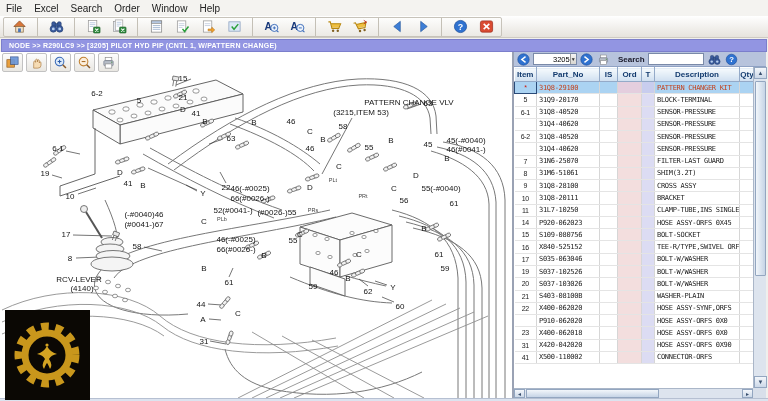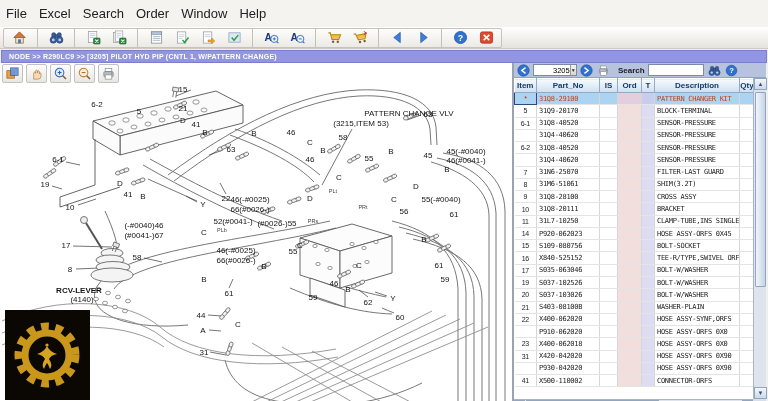--- a/index.html
+++ b/index.html
@@ -3,22 +3,22 @@
 <meta charset="utf-8">
 <style>
   * { margin:0; padding:0; box-sizing:border-box; }
   html,body { background:#888; }
   #app {
     position:relative; width:768px; height:401px; overflow:hidden;
     background:#f0efec; font-family:"Liberation Sans", sans-serif;
     -webkit-font-smoothing:antialiased;
   }
   
-  #menu-bar { height:27px; display:flex; align-items:center; gap:12px;
-    padding:0 6px; background:#f4f3f0; font-size:13px; color:#222; }
+  #menu-bar { height:16px; display:flex; align-items:center; gap:12px;
+    padding:0 6px; background:#f4f3f0; font-size:10px; color:#222; }
   .menu-item { cursor:default; }
   
   #toolbar { height:22px; display:flex; align-items:center; padding:0 3px;
     background:linear-gradient(#ffffff,#e6e3dd); border-bottom:1px solid #cfcbc2; }
   .tb-band { display:flex; align-items:center; border:1px solid #c7c3ba;
     border-radius:2px; background:linear-gradient(#fdfdfc,#eceae5); padding:0 2px; height:20px; }
   .tb-btn { width:26px; height:18px; border:none; background:transparent;
     display:flex; align-items:center; justify-content:center; padding:0; }
   .tb-btn.group-start { margin-left:5px; border-left:1px solid #c4c0b6;
     padding-left:5px; width:32px; }
@@ -508,21 +508,21 @@
             <span class="dlabel" style="left: 143px; top: 133px;">B</span>
             <span class="dlabel" style="left: 203px; top: 141px;">Y</span>
             <span class="dlabel" style="left: 226px; top: 135px;">22</span>
             <span class="dlabel" style="left: 144px; top: 162px;">(-#0040)46</span>
             <span class="dlabel" style="left: 144px; top: 172px;">(#0041-)67</span>
             <span class="dlabel" style="left: 233px; top: 158px;">52(#0041-)</span>
             <span class="dlabel" style="left: 277px; top: 160px;">(#0026-)55</span>
             <span class="dlabel" style="left: 204px; top: 169px;">C</span>
             <span class="dlabel" style="left: 66px; top: 182px;">17</span>
             <span class="dlabel" style="left: 70px; top: 206px;">8</span>
-            <span class="dlabel" style="left: 79px; top: 227px; font-weight: bold;">RCV-LEVER</span>
+            <span class="dlabel" style="left: 79px; top: 227px;">RCV-LEVER</span>
             <span class="dlabel" style="left: 82px; top: 236px;">(4140)</span>
             <span class="dlabel" style="left: 137px; top: 194px;">58</span>
             <span class="dlabel" style="left: 250px; top: 136px;">46(-#0025)</span>
             <span class="dlabel" style="left: 250px; top: 146px;">66(#0026-)</span>
             <span class="dlabel" style="left: 236px; top: 187px;">46(-#0025)</span>
             <span class="dlabel" style="left: 236px; top: 197px;">66(#0026-)</span>
             <span class="dlabel" style="left: 204px; top: 216px;">B</span>
             <span class="dlabel" style="left: 229px; top: 230px;">61</span>
             <span class="dlabel" style="left: 201px; top: 252px;">44</span>
             <span class="dlabel" style="left: 203px; top: 267px;">A</span>
@@ -837,29 +837,20 @@
               <tr>
                 <td class="c-item">31</td>
                 <td class="c-part">X420-042020</td>
                 <td class="c-is"></td>
                 <td class="c-ord"></td>
                 <td class="c-t"></td>
                 <td class="c-desc">HOSE ASSY-ORFS 0X90</td>
                 <td class="c-qty"></td>
               </tr>
               <tr>
-                <td class="c-item"></td>
-                <td class="c-part">P930-042020</td>
-                <td class="c-is"></td>
-                <td class="c-ord"></td>
-                <td class="c-t"></td>
-                <td class="c-desc">HOSE ASSY-ORFS 0X90</td>
-                <td class="c-qty"></td>
-              </tr>
-              <tr>
                 <td class="c-item">41</td>
                 <td class="c-part">X500-110002</td>
                 <td class="c-is"></td>
                 <td class="c-ord"></td>
                 <td class="c-t"></td>
                 <td class="c-desc">CONNECTOR-ORFS</td>
                 <td class="c-qty"></td>
               </tr>
             </tbody>
         </table>

